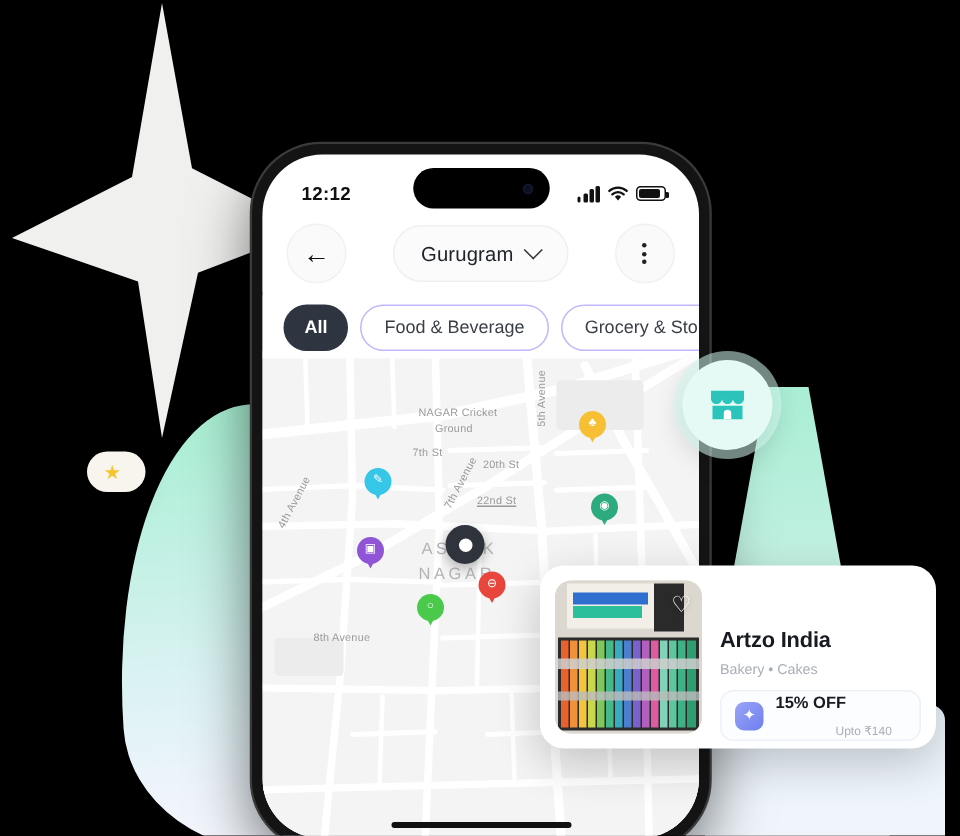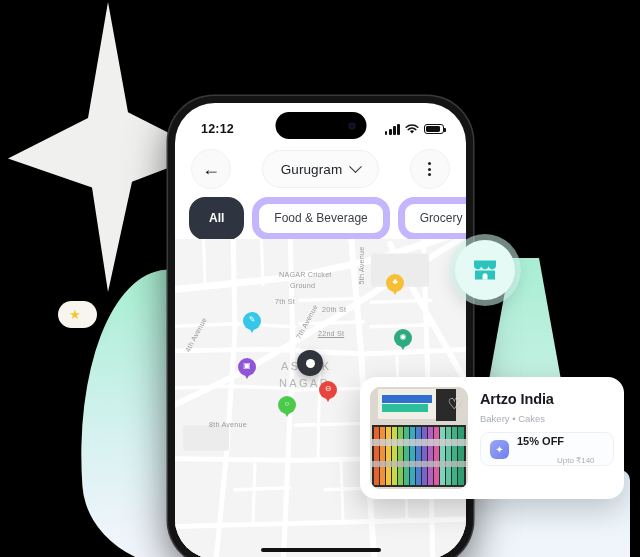--- a/index.html
+++ b/index.html
@@ -91,21 +91,21 @@
   .chev{width:8px;height:8px;border-right:1.6px solid #333;border-bottom:1.6px solid #333;
         transform:rotate(45deg) translate(-2px,-2px);}
 
   
   .chips{
     position:absolute;top:94px;left:0;right:0;height:42px;z-index:5;background:#fff;
     display:flex;align-items:center;gap:8px;padding:0 14px;box-sizing:border-box;
     overflow:hidden;white-space:nowrap;
   }
   .chip{
-    height:29px;padding:0 15px;border-radius:16px;border:7px solid #c4b5fd;
+    height:29px;padding:0 15px;border-radius:16px;border:1px solid #c4b5fd;
     background:#fff;display:flex;align-items:center;font-size:12px;color:#3a3f47;
     flex:0 0 auto;
   }
   .chip.active{background:#2e3440;color:#fff;border-color:#2e3440;font-weight:600;padding:0 13px;}
 
   
   .map{position:absolute;top:131px;left:0;right:0;bottom:0;background:#f3f3f3;overflow:hidden;}
   .map svg{position:absolute;inset:0;width:100%;height:100%;}
   .mlabel{position:absolute;font-size:7.2px;color:#9a9a9a;letter-spacing:.2px;white-space:nowrap;}
   .mlabel.big{font-size:11px;letter-spacing:2.4px;color:#b4b4b4;}
@@ -150,21 +150,21 @@
   }
   .thumb{
     position:relative;width:98px;height:102px;border-radius:11px;overflow:hidden;flex:0 0 auto;
     background:#d8d4cc;
   }
   .thumb .heart{
     position:absolute;right:7px;top:9px;font-size:15px;color:#fff;line-height:1;
     text-shadow:0 1px 3px rgba(0,0,0,.4);
   }
   .cinfo{flex:1;min-width:0;padding-top:4px;}
-  .cname{font-size:14.5px;font-weight:700;color:#171a20;letter-spacing:-.1px;}
+  .cname{font-size:14.5px;font-weight:700;color:#171a20;letter-spacing:-.1px;margin-top:28px;}
   .crow{display:flex;align-items:center;gap:6px;margin-top:6px;}
   .rate{background:#2bbf9b;color:#fff;font-size:8.5px;font-weight:700;
         padding:2.5px 5px;border-radius:4px;line-height:1;}
   .cmeta{font-size:9.5px;color:#4b5159;white-space:nowrap;}
   .ctags{font-size:9.5px;color:#a9aeb6;margin-top:6px;}
   .offer{
     margin-top:8px;height:32px;border-radius:9px;border:1px solid #eef0f7;
     background:#fcfdff;display:flex;align-items:center;gap:8px;padding:0 9px;
   }
   .offer .gift{

